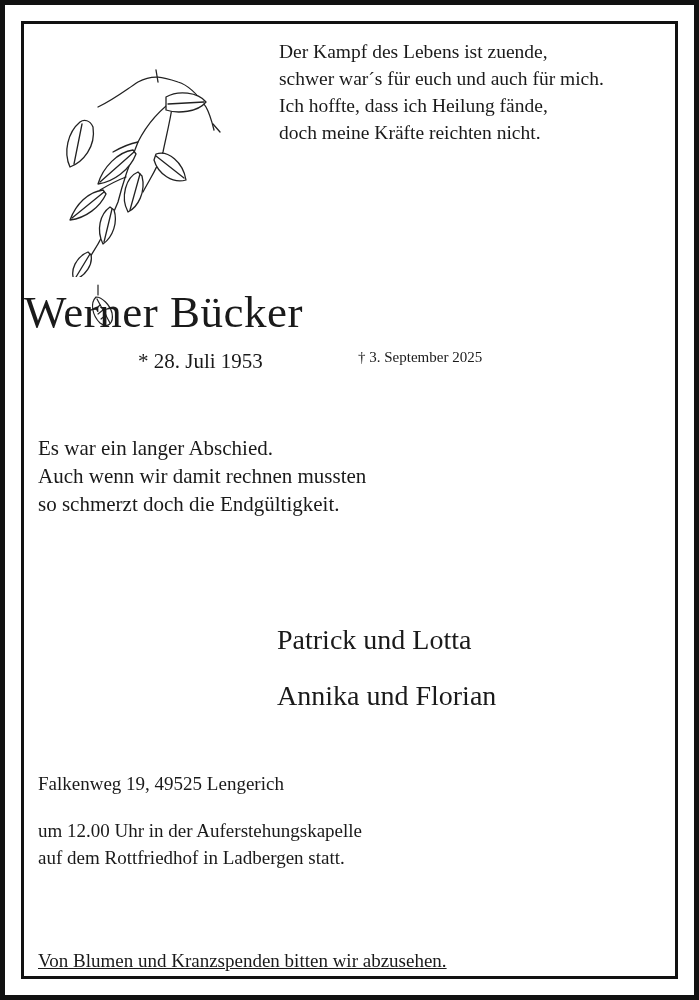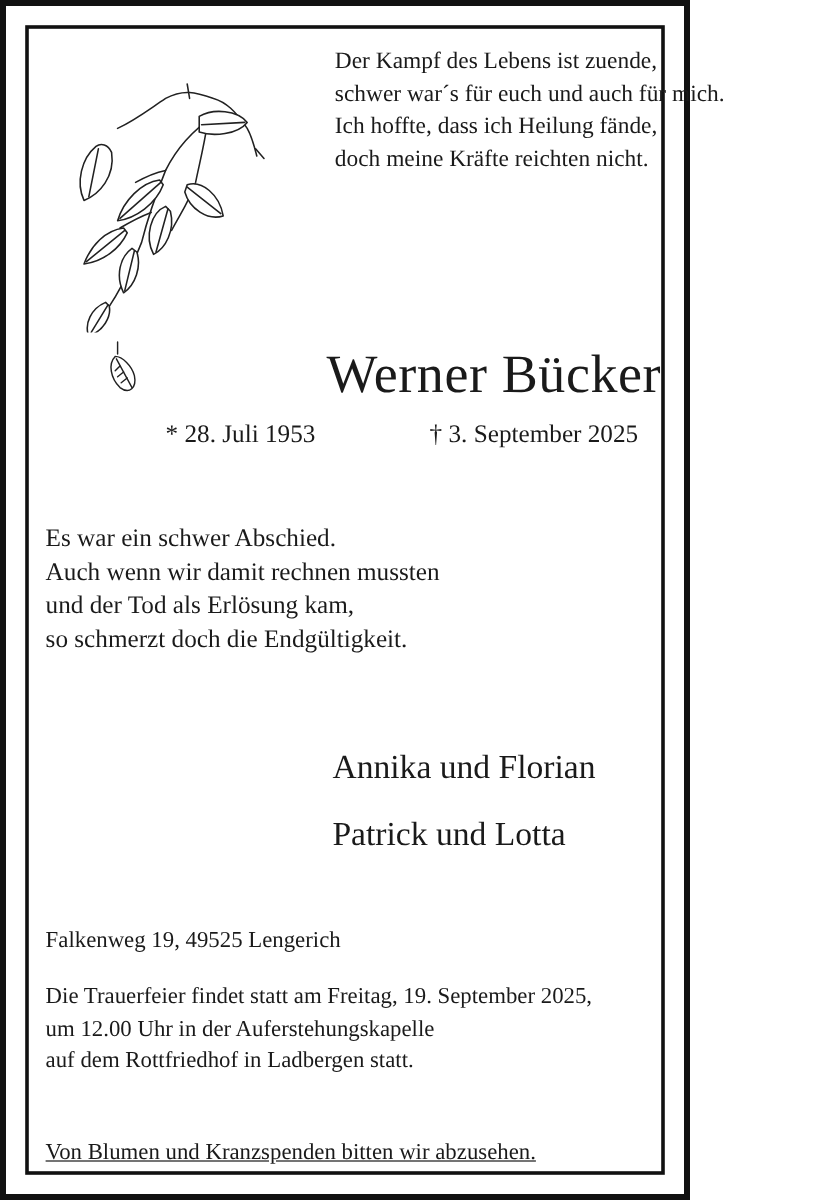--- a/index.html
+++ b/index.html
@@ -1,32 +1,32 @@
 <!DOCTYPE html>
 <html><head>
   <meta charset="utf-8">
   <style>
     html, body { margin: 0; padding: 0; background: #ffffff; }
     body { width: 699px; height: 1000px; position: relative; overflow: hidden; }
     .outer {
-      position: absolute; left: 0; top: 0; width: 575px; height: 1000px;
+      position: absolute; left: 0; top: 0; width: 699px; height: 1000px;
       box-sizing: border-box; border: 5px solid #111111; background: #ffffff;
     }
     .inner {
       position: absolute; left: 16px; top: 16px; right: 16px; bottom: 16px;
       border: 3px solid #111111; background: #ffffff;
     }
     .serif { font-family: "Liberation Serif", "DejaVu Serif", serif; color: #1a1a1a; }
     .abs { position: absolute; white-space: nowrap; }
     .poem { left: 255px; top: 14px; font-size: 19.5px; line-height: 27px; }
     .poem div { height: 27px; }
     .intro { left: 0; right: 0; top: 218px; text-align: center; font-size: 21px; }
-    .name { left: 0; right: 0; top: 262px; text-align: right; font-size: 45px; letter-spacing: 0.5px; }
+    .name { left: 0; right: 0; top: 262px; text-align: left; font-size: 45px; letter-spacing: 0.5px; }
     .birth { left: 114px; top: 325px; font-size: 21px; }
-    .death { left: 334px; top: 325px; font-size: 21px; }
+    .death { left: 334px; top: 325px; font-size: 15px; }
     .verse { left: 14px; top: 410px; font-size: 21px; line-height: 28px; }
     .verse div { height: 28px; }
     .family { left: 253px; top: 588px; font-size: 28px; line-height: 56px; }
     .family div { height: 56px; }
     .address { left: 14px; top: 737px; font-size: 19px; margin-top: 12px; }
     .funeral { left: 14px; top: 794px; font-size: 19px; line-height: 26.5px; }
     .funeral div { height: 26.5px; }
     .closing { left: 14px; top: 926px; font-size: 19px; text-decoration: underline; }
     .branch { position: absolute; left: 14px; top: 28px; width: 220px; height: 225px; }
     .leaf-small { position: absolute; left: 62px; top: 255px; width: 36px; height: 56px; }
@@ -81,35 +81,33 @@
       <path d="M10 18 C4 24, 6 36, 14 44 C22 50, 28 44, 26 34 C24 26, 16 18, 10 18 Z"></path>
       <path d="M11 20 L24 44"></path>
       <path d="M14 26 L10 30 M17 31 L12 35 M20 36 L15 40"></path>
     </svg>
 
     <div class="abs name serif">Werner Bücker</div>
     <div class="abs birth serif">* 28. Juli 1953</div>
     <div class="abs death serif">† 3. September 2025</div>
 
     <div class="abs verse serif">
-      <div>Es war ein schwer Abschied.</div>
+      <div>Es war ein langer Abschied.</div>
       <div>Auch wenn wir damit rechnen mussten</div>
-      <div>und der Tod als Erlösung kam,</div>
       <div>so schmerzt doch die Endgültigkeit.</div>
     </div>
 
     <div class="abs family serif">
+      <div>Patrick und Lotta</div>
       <div>Annika und Florian</div>
-      <div>Patrick und Lotta</div>
     </div>
 
     <div class="abs address serif">Falkenweg 19, 49525 Lengerich</div>
 
     <div class="abs funeral serif">
-      <div>Die Trauerfeier findet statt am Freitag, 19. September 2025,</div>
       <div>um 12.00 Uhr in der Auferstehungskapelle</div>
       <div>auf dem Rottfriedhof in Ladbergen statt.</div>
     </div>
 
     <div class="abs closing serif">Von Blumen und Kranzspenden bitten wir abzusehen.</div>
 
   </div>
 </div>
 
 </body></html>

